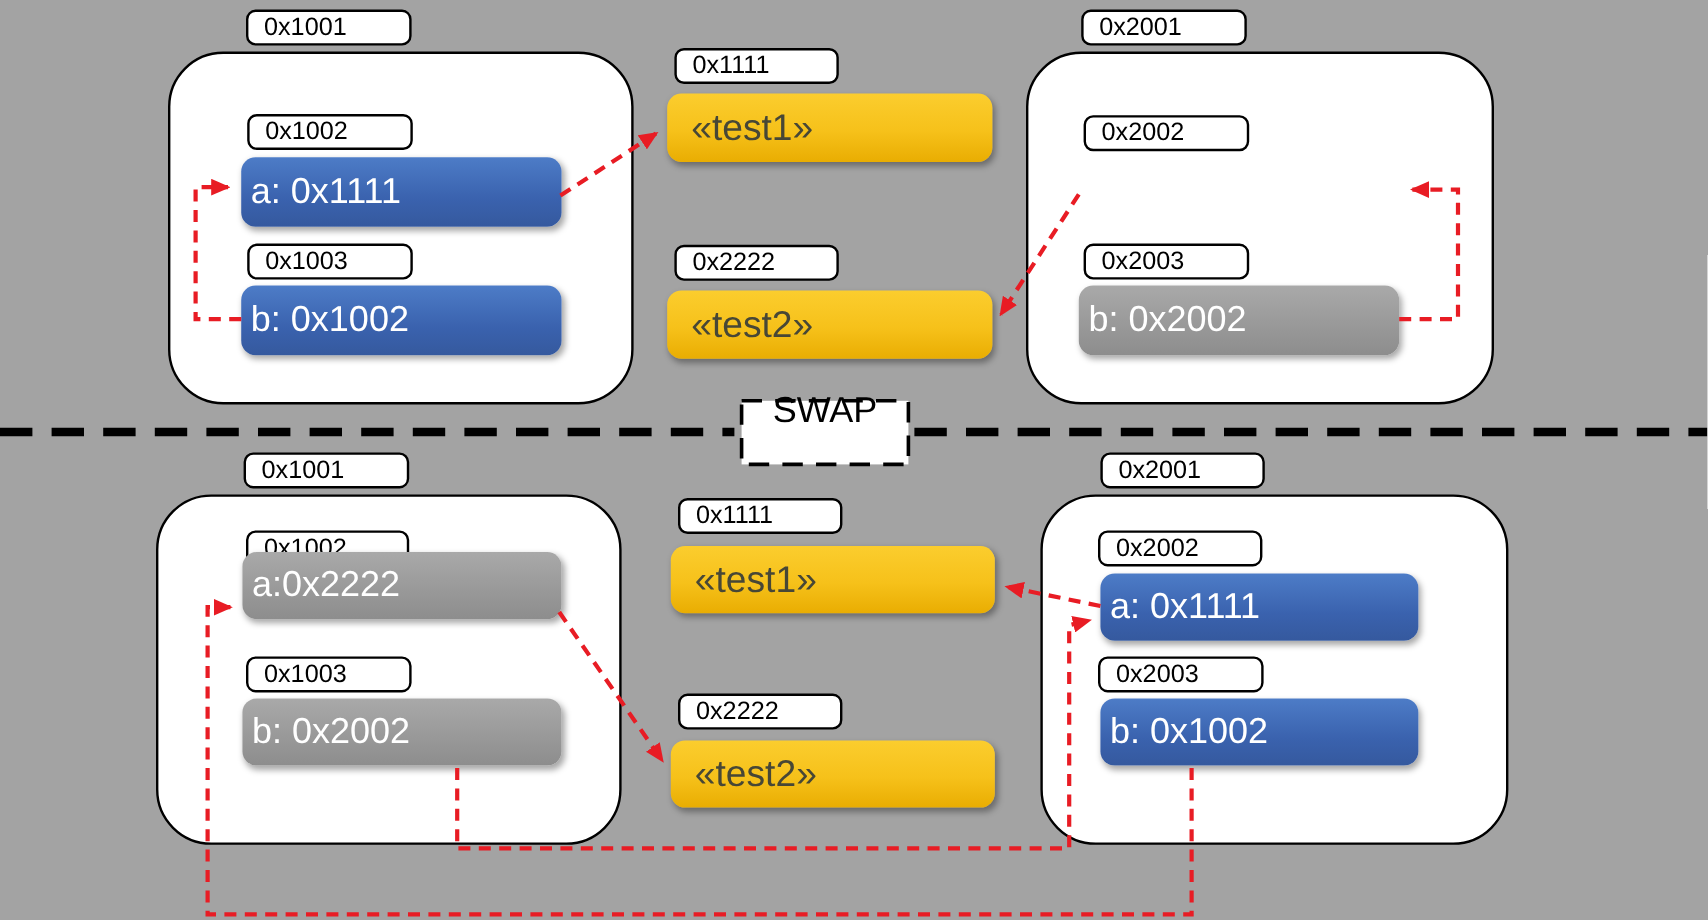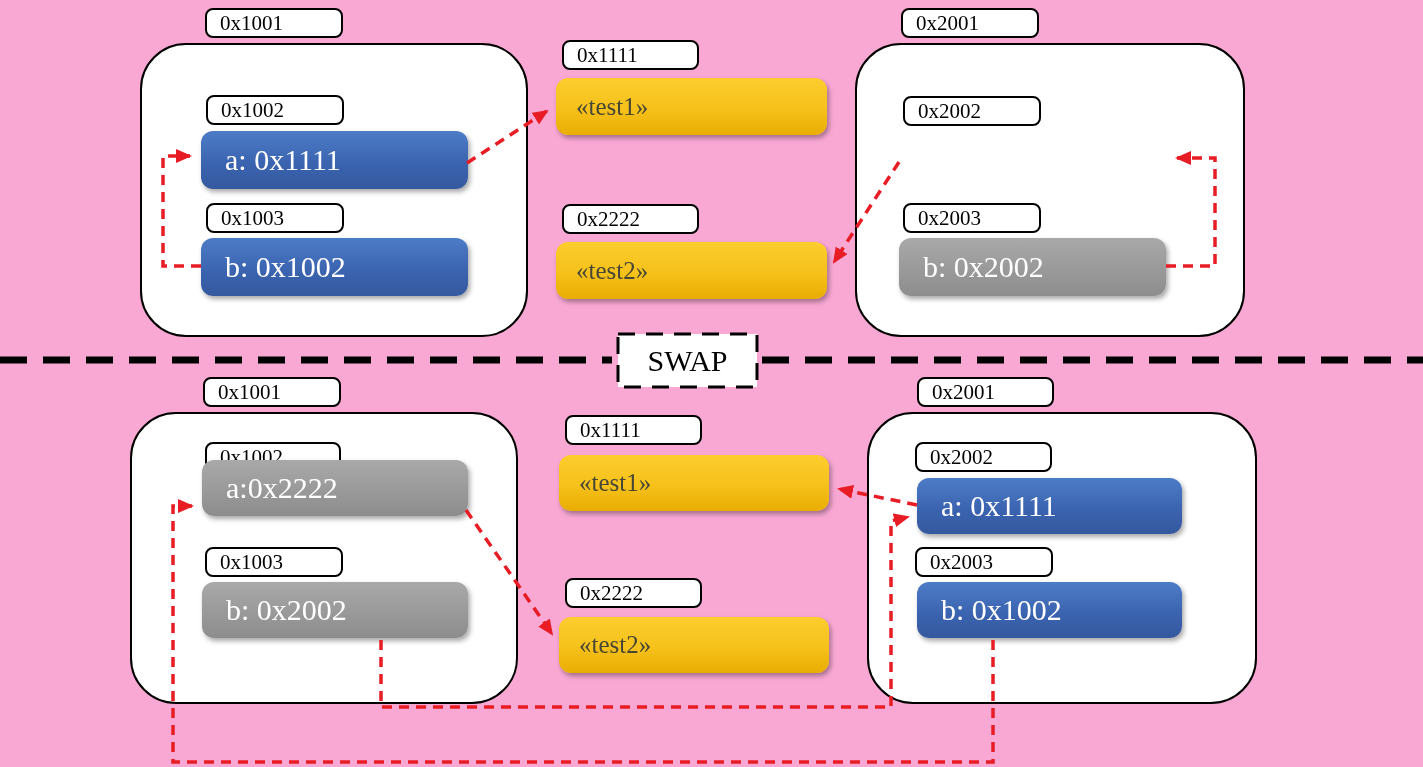--- a/index.html
+++ b/index.html
@@ -1,33 +1,33 @@
 <!DOCTYPE html>
 <html><head>
 <meta charset="utf-8">
 <style>
   html,body{margin:0;padding:0;background:#ffffff;}
-  .stage{position:relative;width:1423px;height:767px;background:#f9a8d4;overflow:hidden;
-         font-family:Liberation Serif, serif;}
+  .stage{position:relative;width:1423px;height:767px;background:#a3a3a3;overflow:hidden;
+         font-family:Liberation Sans, sans-serif;}
   .tag{position:absolute;box-sizing:border-box;background:#fff;border:2.5px solid #000;
        border-radius:8px;height:30px;display:flex;align-items:center;padding-left:13px;
        font-size:21px;color:#000;z-index:3;}
   .record{position:absolute;box-sizing:border-box;background:#fff;border:2.8px solid #000;
           border-radius:46px;z-index:1;}
   .slot{position:absolute;box-sizing:border-box;border-radius:12px;color:#fff;font-size:30px;
-        display:flex;align-items:center;padding-left:24px;z-index:3;
+        display:flex;align-items:center;padding-left:8px;z-index:3;
         box-shadow:2px 3px 5px rgba(0,0,0,0.35);}
   .slot.blue{background:linear-gradient(180deg,#4d7cc7 0%,#3a62ae 60%,#35599e 100%);}
   .slot.gray{background:linear-gradient(180deg,#a9a9a9 0%,#989898 60%,#8d8d8d 100%);}
-  .heap-box{position:absolute;box-sizing:border-box;border-radius:12px;color:#474736;font-size:25px;
+  .heap-box{position:absolute;box-sizing:border-box;border-radius:12px;color:#474736;font-size:31px;
         display:flex;align-items:center;padding-left:20px;z-index:3;
         background:linear-gradient(180deg,#fbcd2e 0%,#f6c11a 55%,#e9ad02 100%);
         box-shadow:2px 3px 5px rgba(0,0,0,0.35);}
   .arrow-layer{position:absolute;left:0;top:0;z-index:5;pointer-events:none;}
-  .swap-label{position:absolute;left:617px;top:333px;width:141px;height:55px;z-index:7;
+  .swap-label{position:absolute;left:617px;top:315px;width:141px;height:55px;z-index:7;
         display:flex;align-items:center;justify-content:center;font-size:30px;color:#000;}
 </style>
 </head>
 <body>
 
 <div class="stage">
 
   <div class="tag" style="left:205px;top:8px;width:138px;">
       <span>0x1001</span>
     </div>

